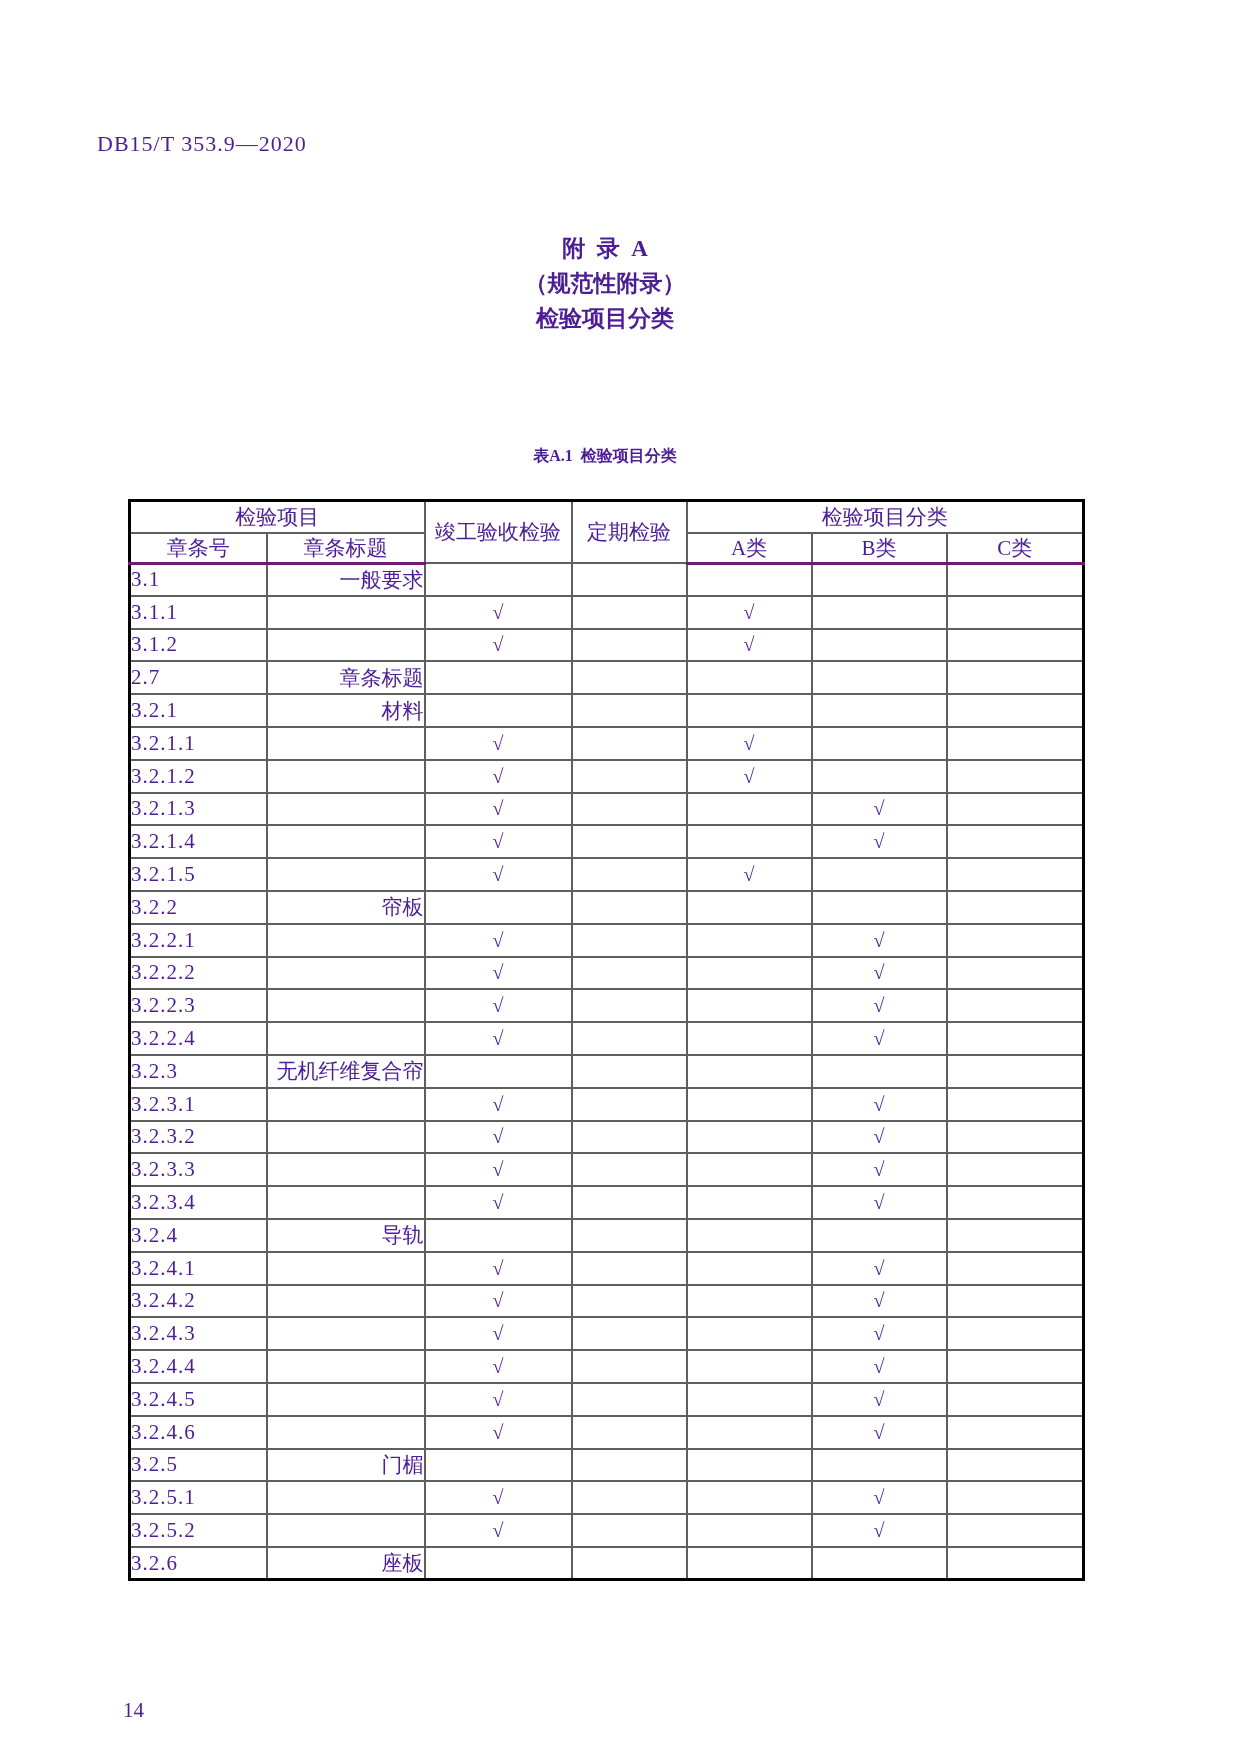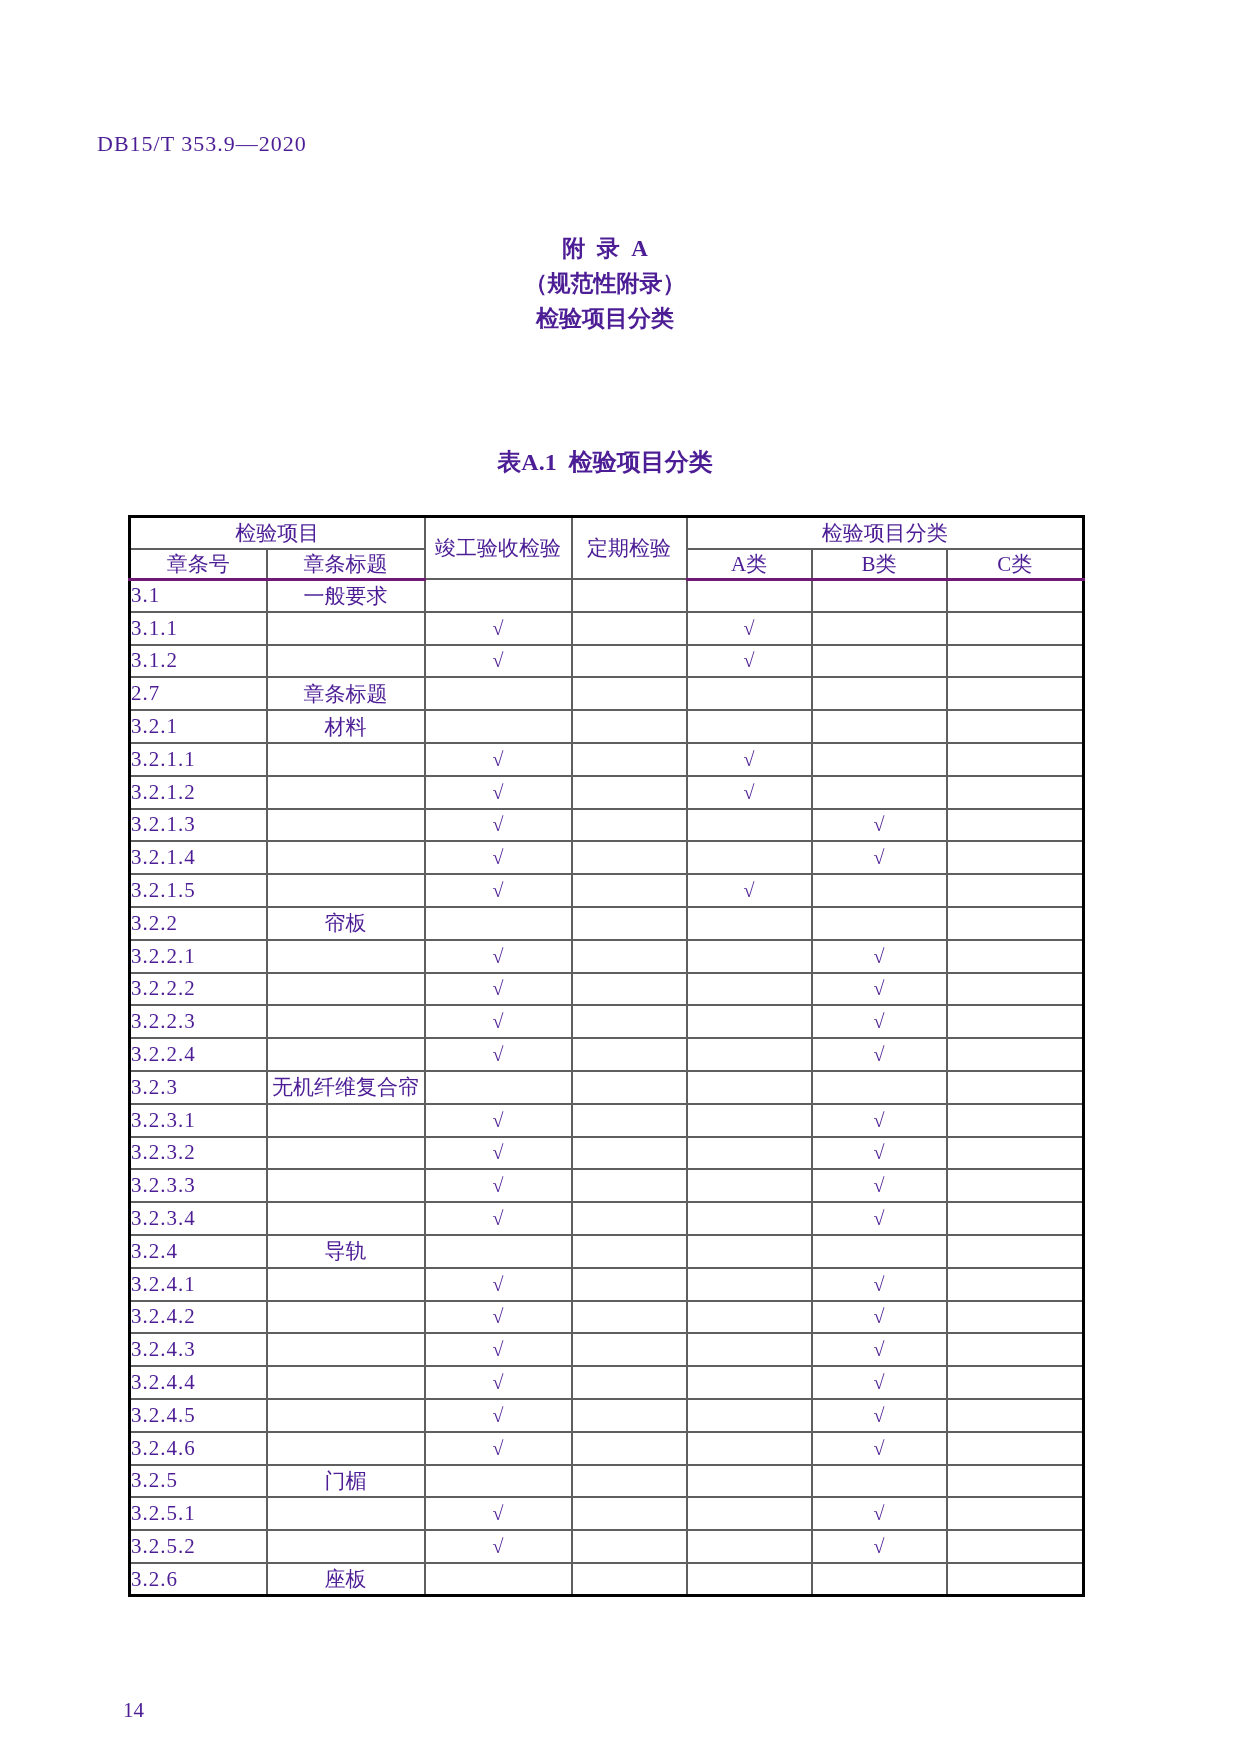--- a/index.html
+++ b/index.html
@@ -37,47 +37,47 @@
   .intro {
     position: absolute;
     left: 163px;
     top: 406px;
     font-size: 23px;
     margin: 0;
     white-space: pre;
   }
   .table-caption {
     top: 446px;
-    font-size: 24px;
+    font-size: 16px;
     font-weight: bold;
   }
   table.insp {
     position: absolute;
     left: 128px;
-    top: 515px;
+    top: 499px;
     width: 954px;
     border-collapse: collapse;
     table-layout: fixed;
     font-size: 21px;
   }
   table.insp th, table.insp td {
     border: 2px solid #5f5f5f;
     padding: 0;
     font-weight: normal;
     overflow: hidden;
     white-space: nowrap;
   }
   table.insp { border: 3px solid #000; }
   table.insp th { text-align: center; }
   table.insp thead tr.h1 { height: 32px; }
   table.insp thead tr.h2 { height: 30px; }
   table.insp thead tr.h2 th { border-bottom: 3px solid #701a75; }
   table.insp tbody tr { height: 32.8px; }
   td.c-no    { text-align: left; padding-left: 11px; letter-spacing: 1px; }
-  td.c-title { text-align: center; padding-left: 12px; }
+  td.c-title { text-align: right; padding-left: 12px; }
   td.c-mark  { text-align: center; font-size: 20px; }
   .page-number {
     position: absolute;
     left: 123px;
     top: 1698px;
     font-size: 21px;
   }
 </style>
 </head>
 <body>

